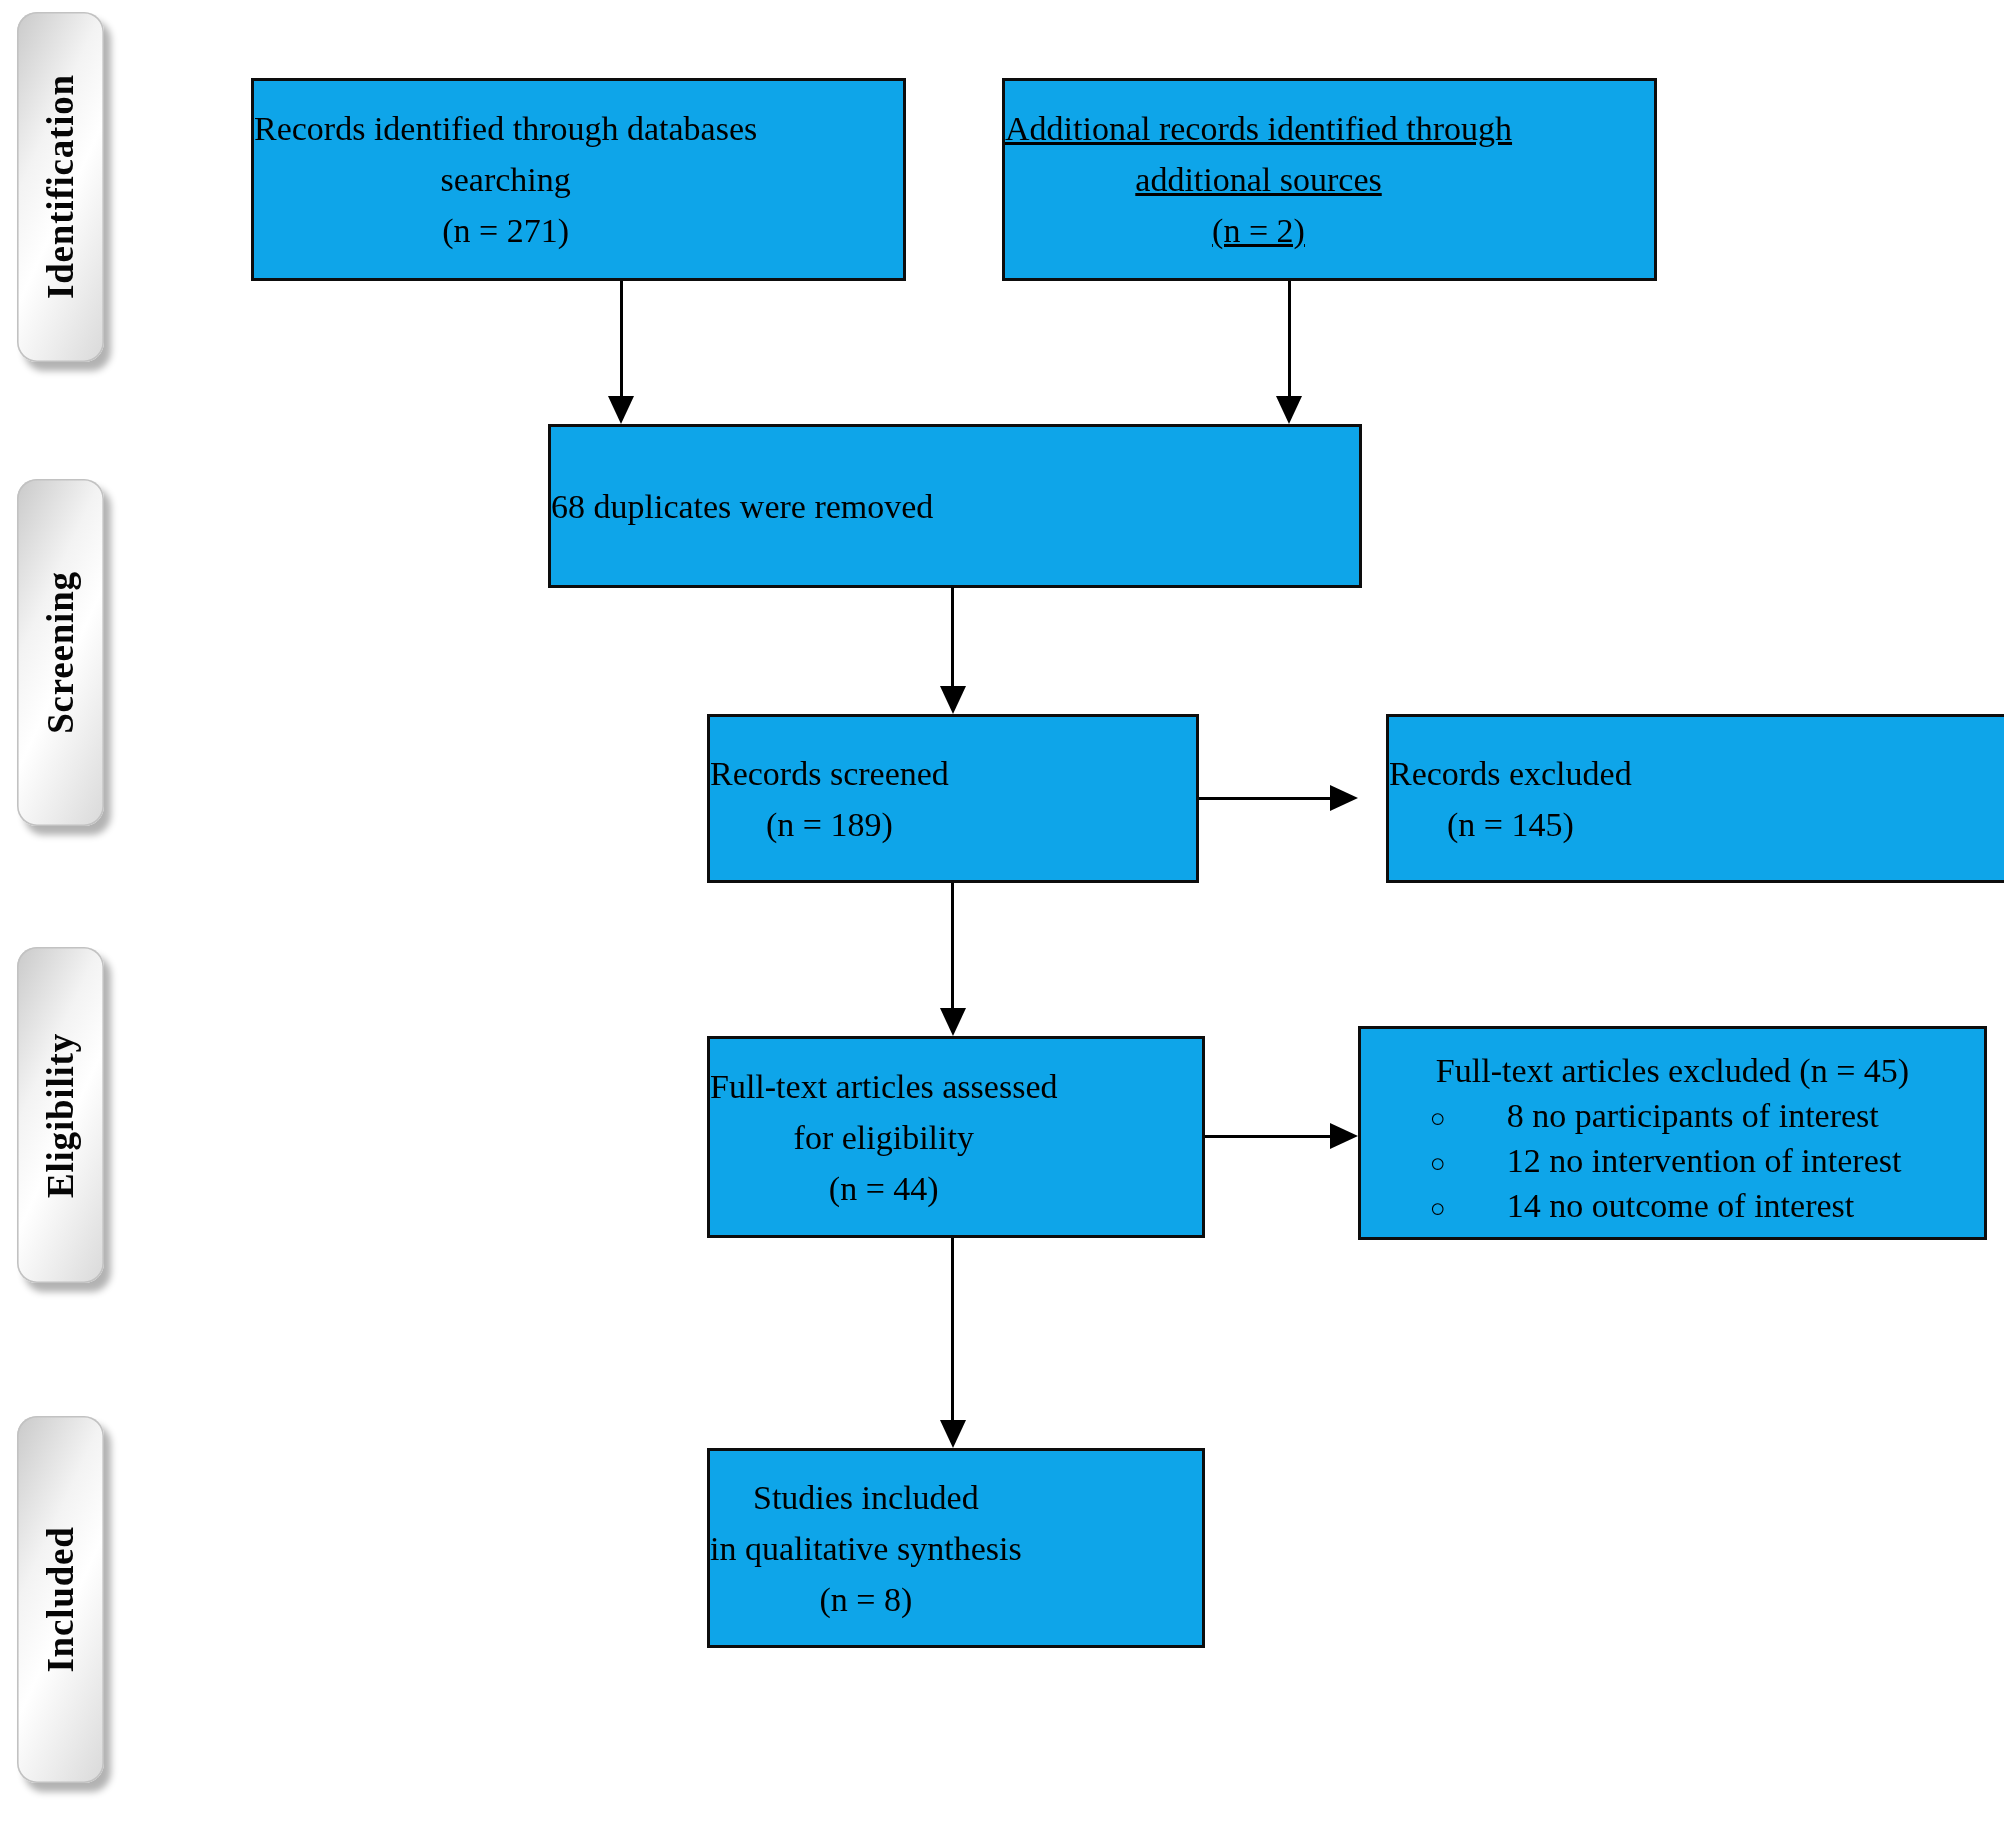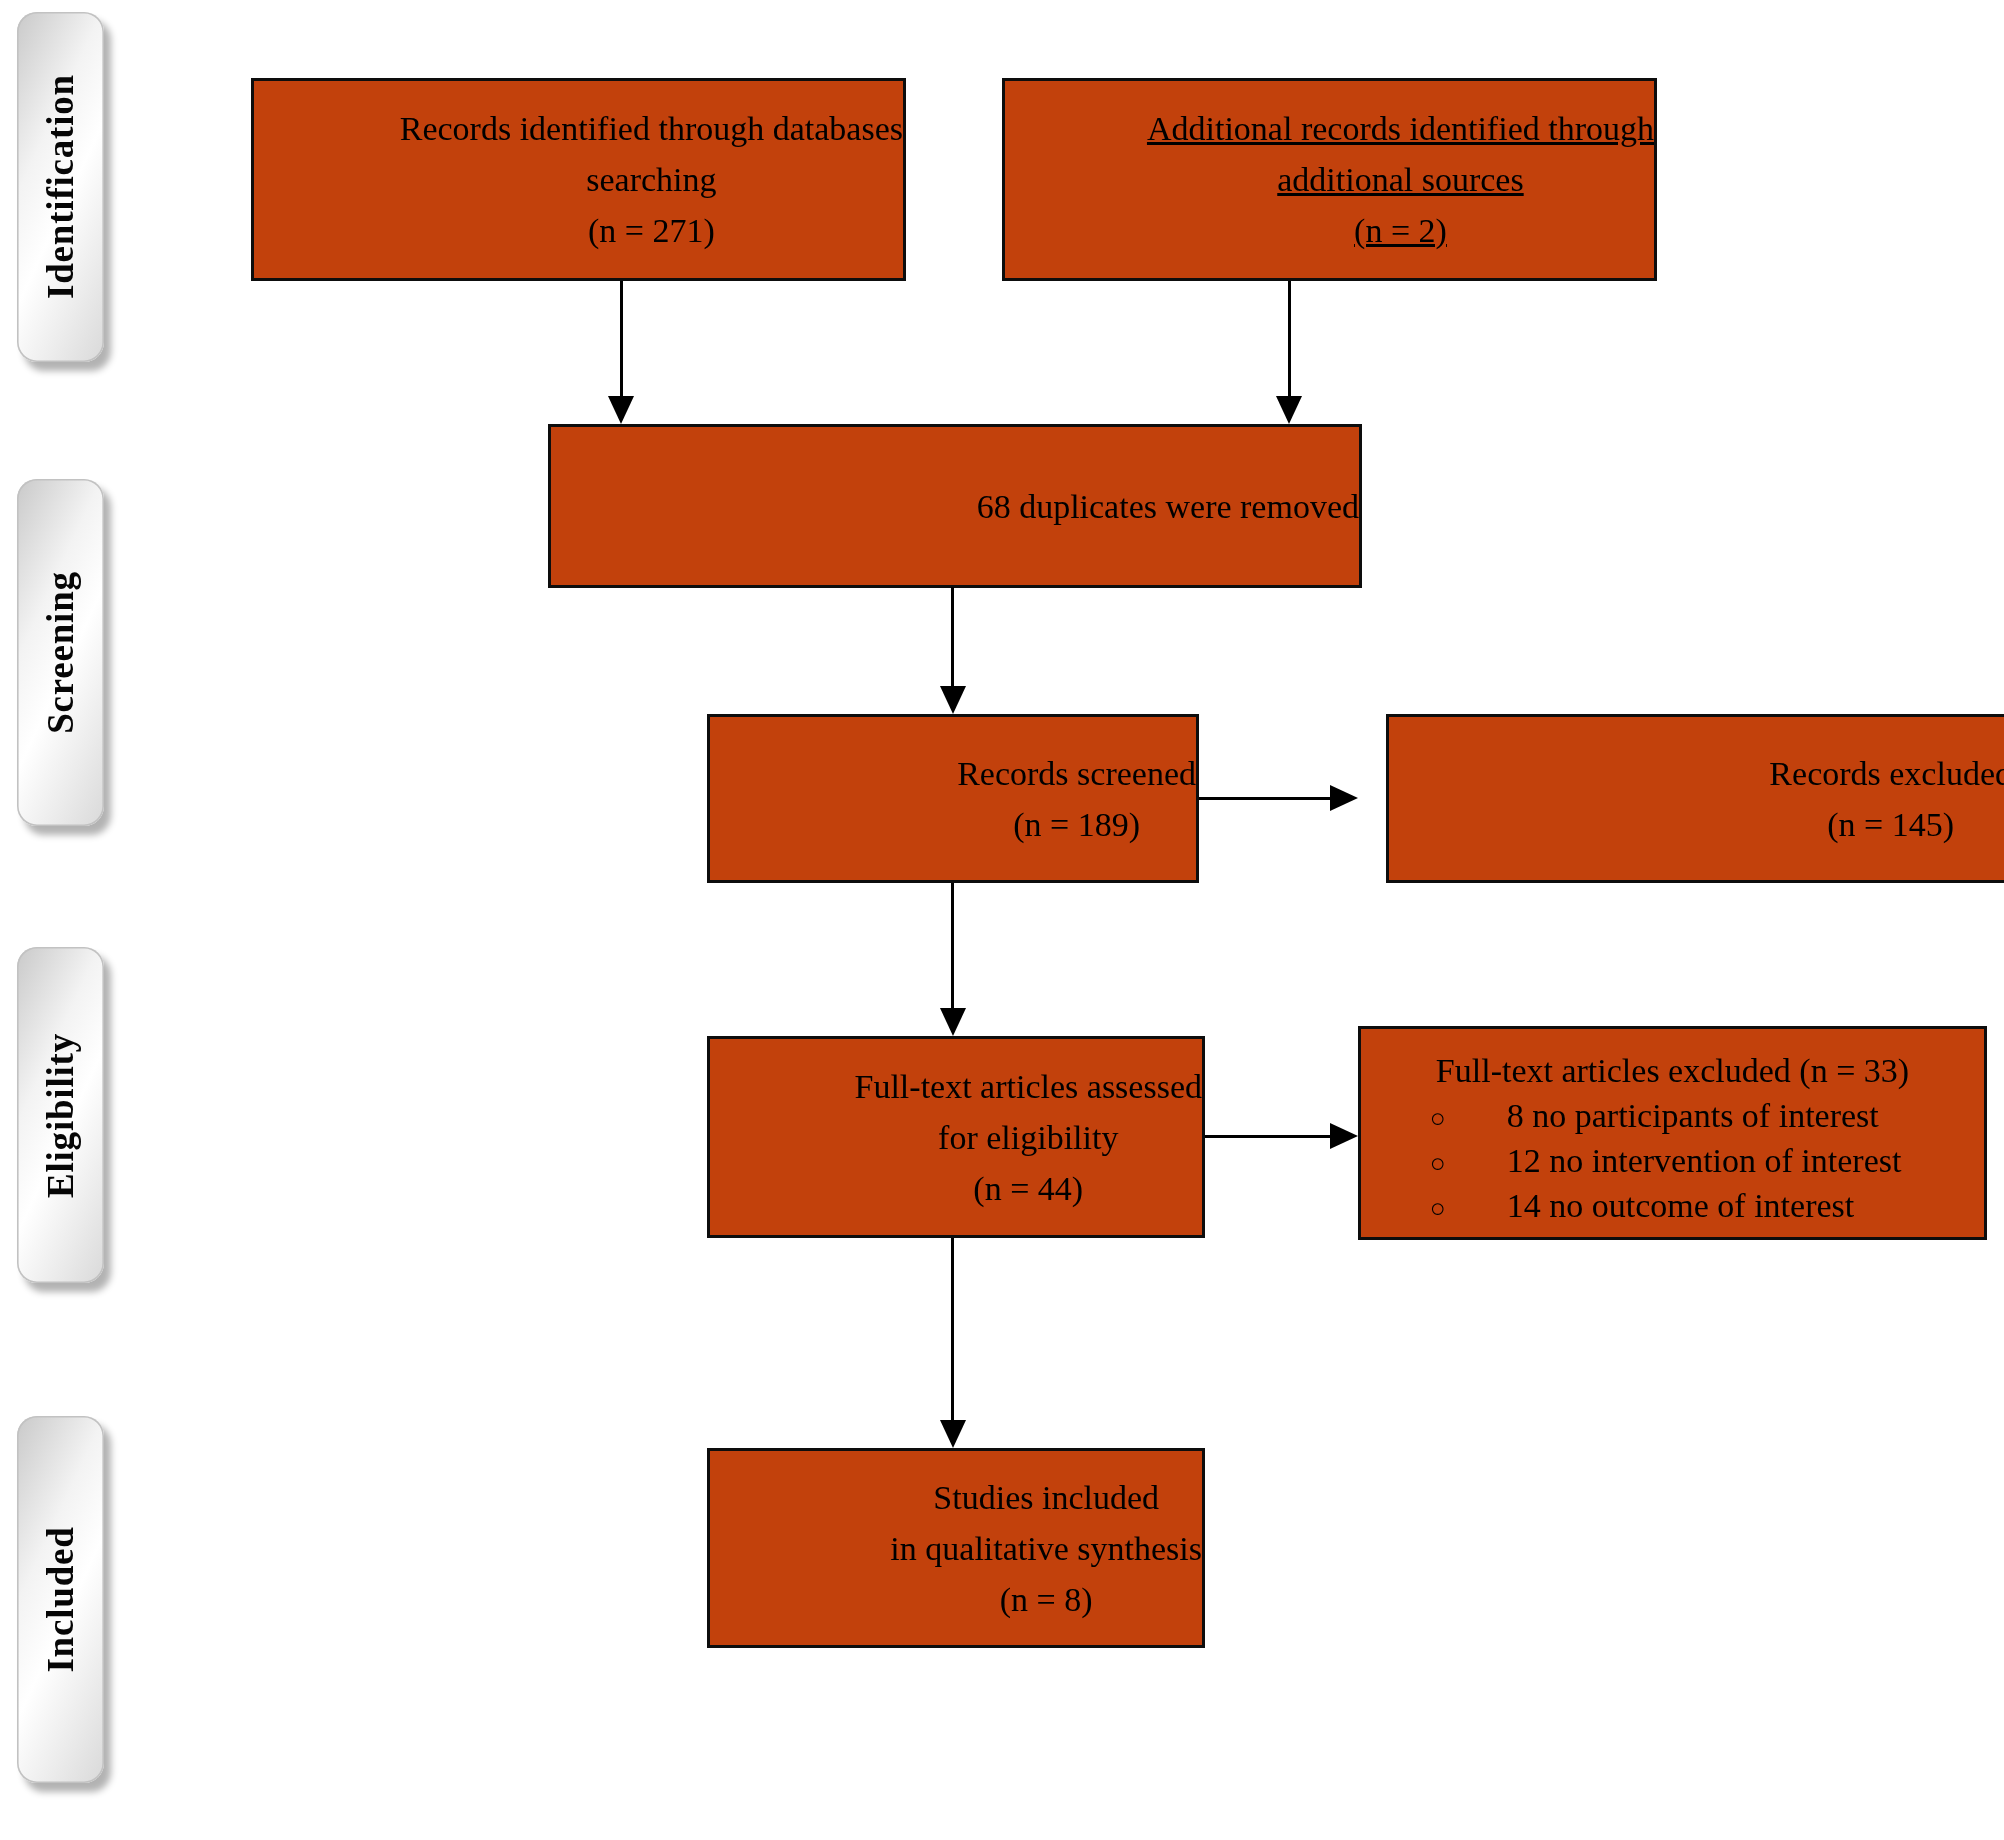--- a/index.html
+++ b/index.html
@@ -24,23 +24,23 @@
     white-space:nowrap;
     font-weight:bold;
     font-size:37px;
     letter-spacing:0.8px;
     color:#060606;
   }
   
   .fbox{
     position:absolute;
     box-sizing:border-box;
-    background:#c2410c;
+    background:#0ea5e9;
     border:3.9px solid #0d0d0d;
-    display:flex;align-items:center;justify-content:flex-end;
+    display:flex;align-items:center;justify-content:flex-start;
     text-align:center;
     font-size:34px;line-height:1.5;
     white-space:pre-line;
   }
   #box-identified-db      {left:251px; top:78px; width:655px; height:203px;}
   #box-identified-other   {left:1002px;top:78px; width:655px; height:203px;text-decoration:underline;}
   #box-duplicates         {left:548px; top:424px; width:814px;height:164px;}
   #box-screened           {left:707px; top:714px; width:492px; height:169px;}
   #box-excluded           {left:1358px;top:714px; width:629px; height:169px;margin-left:28px;}
   #box-fulltext           {left:707px; top:1036px;width:498px; height:202px;}
@@ -114,21 +114,21 @@
   </div>
 
   <div class="fbox" id="box-fulltext">
     <div>Full-text articles assessed
 for eligibility
 (n = 44)</div>
   </div>
 
   <div class="fbox" id="box-fulltext-excluded">
     <div class="excl-content">
-      <div class="excl-title">Full-text articles excluded (n = 33)</div>
+      <div class="excl-title">Full-text articles excluded (n = 45)</div>
       <ul class="excl-list">
         <li>
           <span class="excl-bullet">○</span>
           <span>8 no participants of interest</span>
         </li>
         <li>
           <span class="excl-bullet">○</span>
           <span>12 no intervention of interest</span>
         </li>
         <li>

